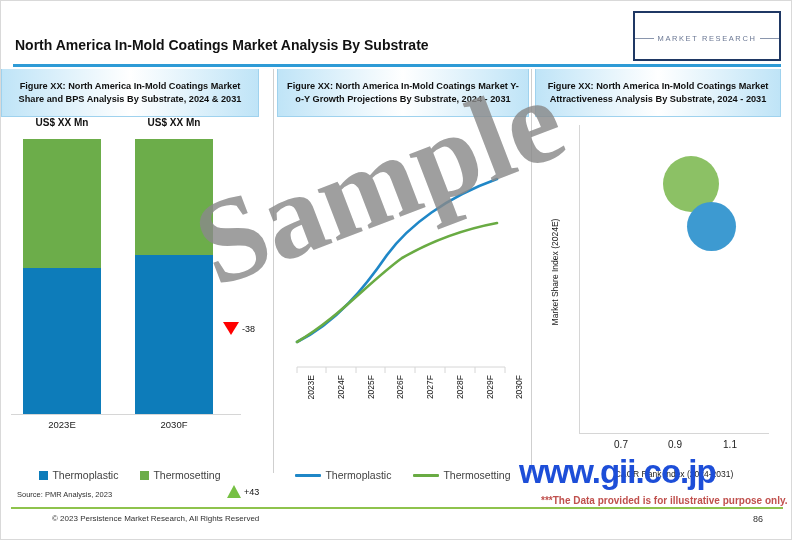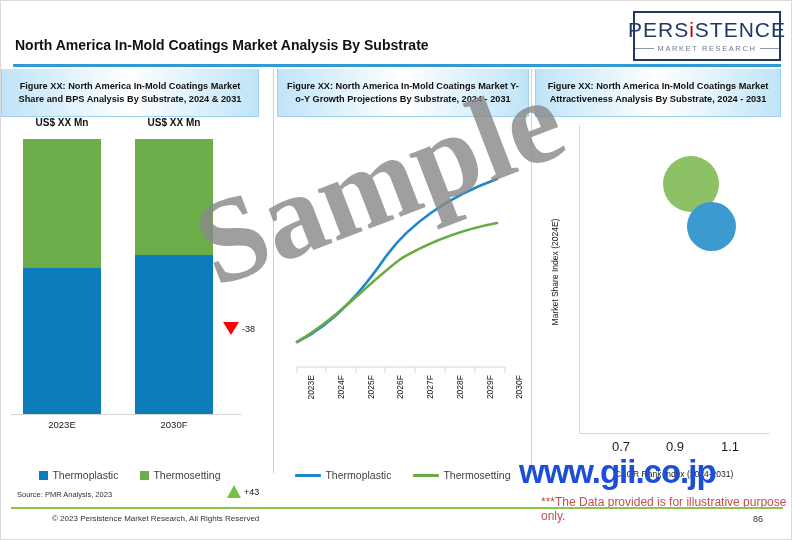--- a/index.html
+++ b/index.html
@@ -156,32 +156,32 @@
   .bub-ylabel {
     position: absolute; left: -55px; top: 150px; width: 150px;
     text-align: center; font-size: 8.5px; color: #1a1a1a;
     transform: rotate(-90deg);
   }
   .bub-xlabel {
     position: absolute; left: 44px; top: 352px; width: 190px;
     text-align: center; font-size: 8.5px; color: #1a1a1a;
   }
   .bub-xtick {
-    position: absolute; top: 322px; font-size: 13px; color: #1a1a1a;
+    position: absolute; top: 322px; font-size: 10px; color: #1a1a1a;
     transform: translateX(-50%);
   }
 
   
   .source {
     position: absolute; left: 16px; top: 489px;
     font-size: 7.5px; color: #303030;
   }
   .disclaimer {
     position: absolute; left: 540px; top: 494px;
-    font-size: 12px; color: #c0504d;
+    font-size: 10px; color: #c0504d; font-weight: bold;
   }
   .foot-rule {
     position: absolute; left: 10px; top: 506px;
     width: 772px; height: 2px; background: #8ec34c;
   }
   .copyright {
     position: absolute; left: 12px; top: 513px;
     font-size: 8px; color: #303030; margin-left: 39px;
   }
   .pagenum {
@@ -203,21 +203,20 @@
     color: #1d4ed8; letter-spacing: -1px;
     white-space: nowrap; pointer-events: none;
   }
 </style>
 </head>
 <body>
 
 <div id="slide">
 
   <div class="logo-box">
-    <div class="logo-word"><span>PERS</span><span class="red-i">i</span><span>STENCE</span></div>
     <div class="logo-sub-wrap">
       <span class="logo-rule"></span>
       <span class="logo-sub">MARKET RESEARCH</span>
       <span class="logo-rule"></span>
     </div>
   </div>
 
   <div class="slide-title">North America In-Mold Coatings Market Analysis By Substrate</div>
   <div class="title-rule"></div>
 

